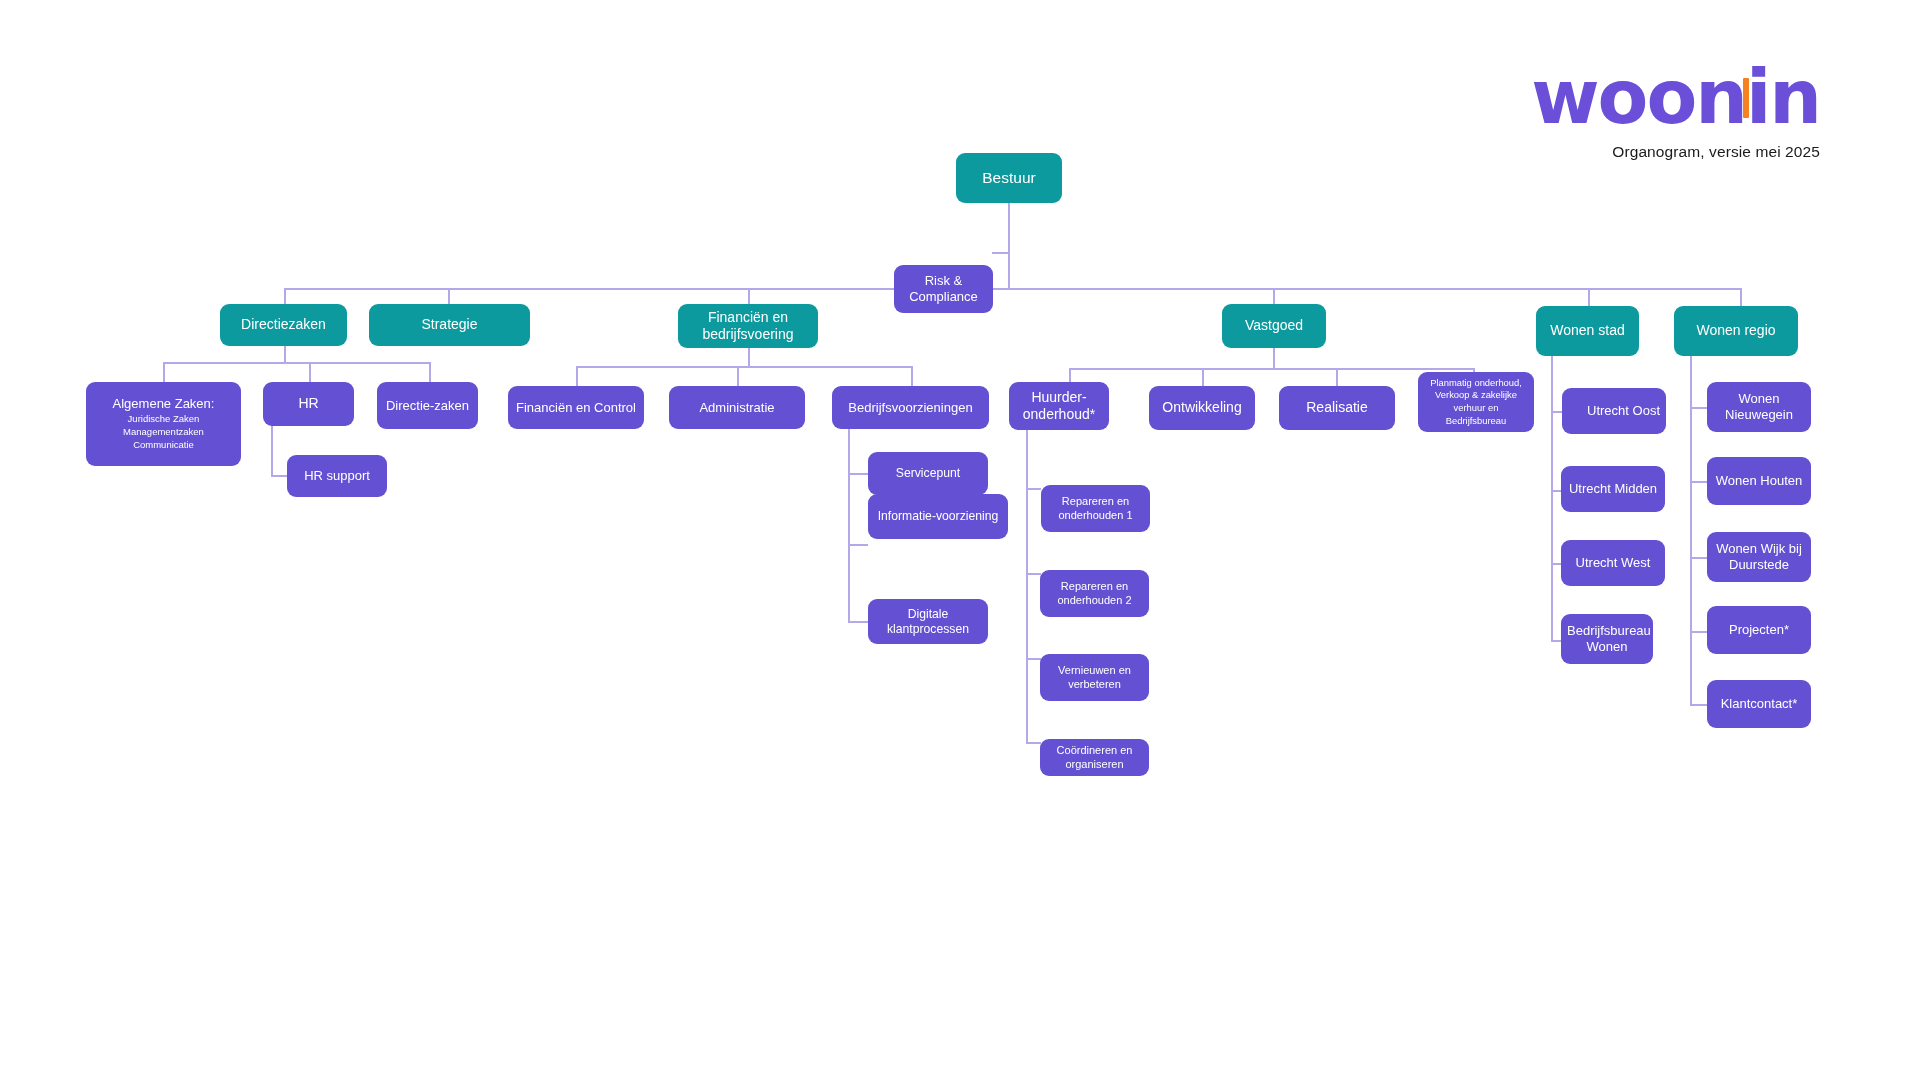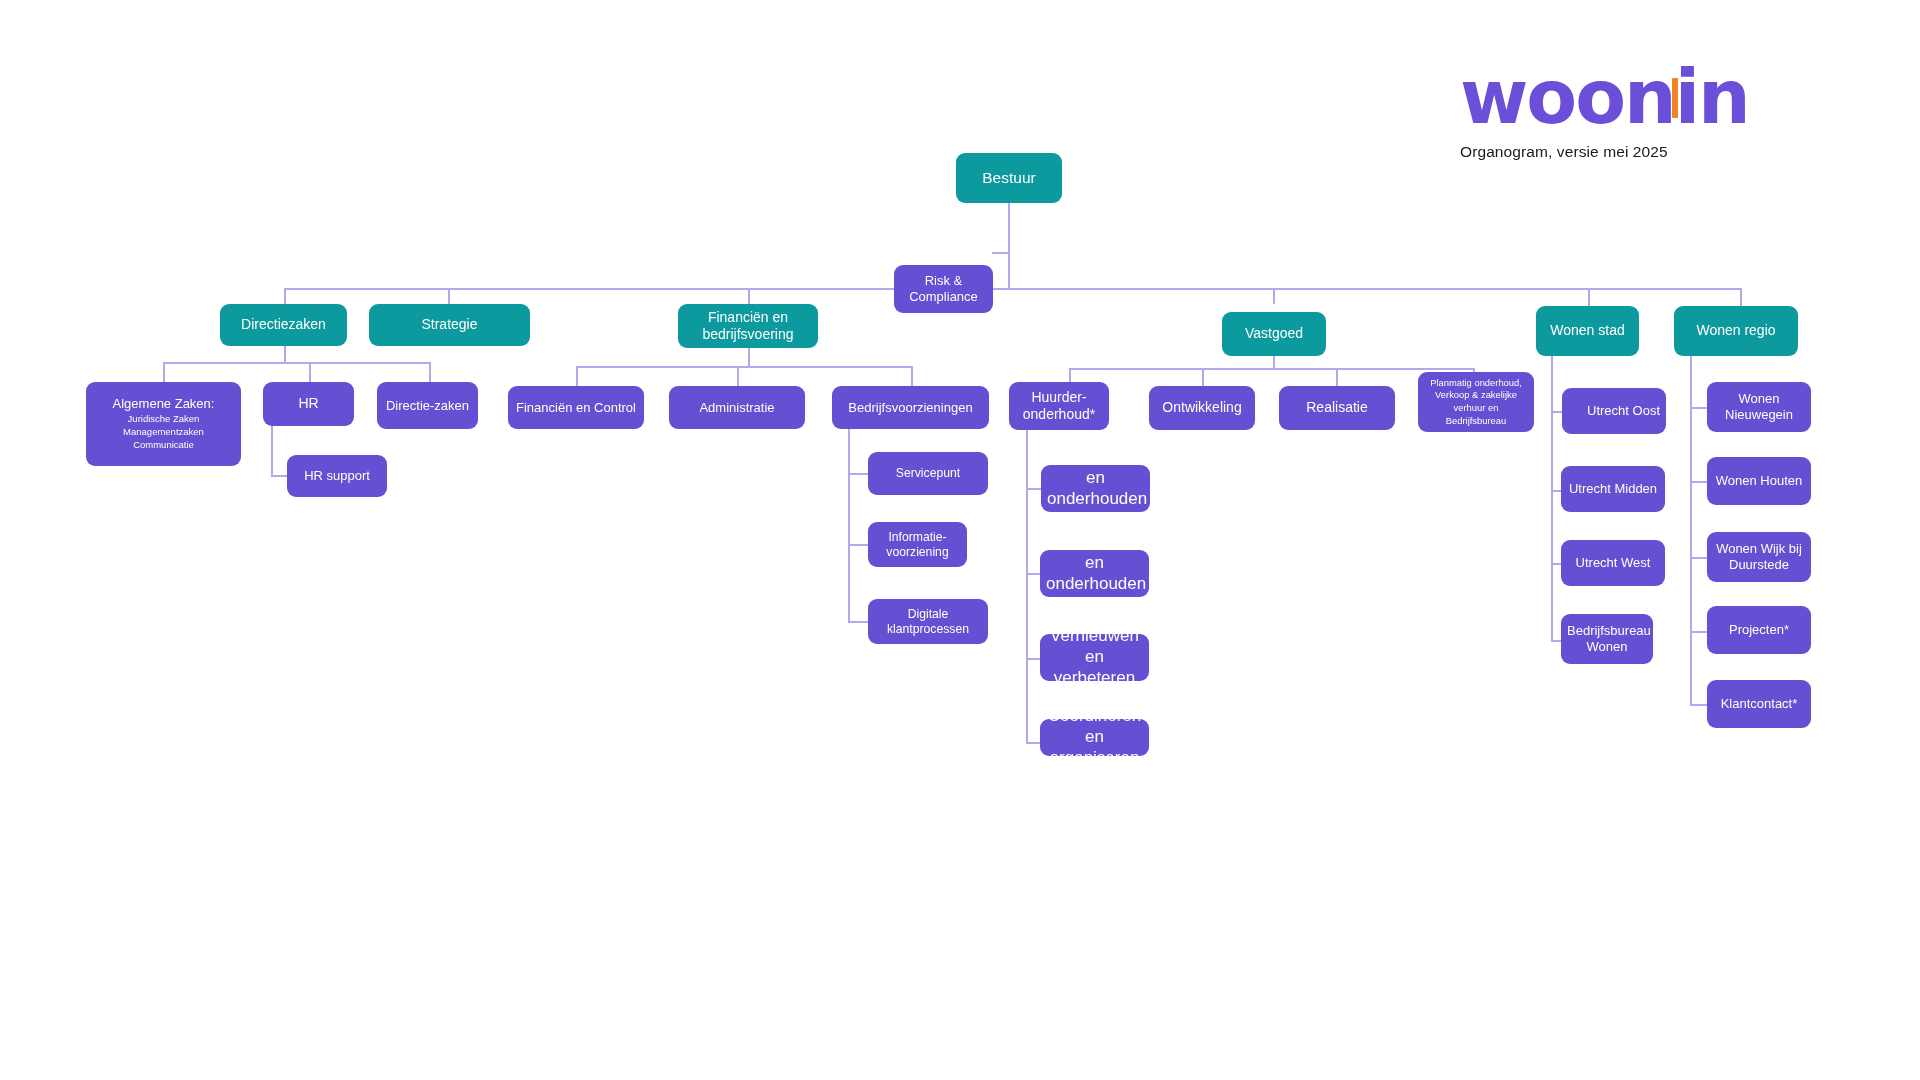--- a/index.html
+++ b/index.html
@@ -19,21 +19,21 @@
     height: 1080px;
     background: #ffffff;
   }
 
   
   #logo-area {
     position: absolute;
     left: 1460px;
     top: 62px;
     width: 360px;
-    text-align: left;
+    text-align: right;
   }
   #wordmark {
     position: relative;
     display: inline-block;
     font-family: "DejaVu Sans", sans-serif;
     font-size: 74px;
     font-weight: 700;
     letter-spacing: -2px;
     color: #6b4fd8;
     line-height: 0.96;
@@ -94,21 +94,21 @@
     font-size: 9.5px;
     line-height: 1.38;
     font-weight: 400;
   }
   .node .hd { display: block; font-size: 13px; }
 
   .fs16 { font-size: 15.5px; }
   .fs14 { font-size: 14px; }
   .fs13 { font-size: 13px; }
   .fs12 { font-size: 12.2px; }
-  .fs11 { font-size: 17px; }
+  .fs11 { font-size: 11px; margin-top: 20px; }
   .fs9  { font-size: 9.4px; line-height: 1.35; }
 </style>
 </head>
 <body>
 
 <div id="canvas">
 
   <div id="logo-area">
     <div id="wordmark">
       <span>woon</span><span class="dot-i"><span class="orange-bar"></span><span>i</span></span><span>n</span>
@@ -188,21 +188,21 @@
   </div>
 
   <div class="node teal fs14" style="left:369px; top:304px; width:161px; height:42px;">
     <span class="txt">Strategie</span>
   </div>
 
   <div class="node teal fs14" style="left:678px; top:304px; width:140px; height:44px;">
     <span class="txt">Financiën en bedrijfsvoering</span>
   </div>
 
-  <div class="node teal fs14" style="left:1222px; top:312px; width:104px; height:44px;">
+  <div class="node teal fs14" style="left:1222px; top:304px; width:104px; height:44px;">
     <span class="txt">Vastgoed</span>
   </div>
 
   <div class="node teal fs14" style="left:1536px; top:306px; width:103px; height:50px;">
     <span class="txt">Wonen stad</span>
   </div>
 
   <div class="node teal fs14" style="left:1674px; top:306px; width:124px; height:50px;">
     <span class="txt">Wonen regio</span>
   </div>
@@ -235,21 +235,21 @@
   </div>
 
   <div class="node purple fs13" style="left:832px; top:386px; width:157px; height:43px;">
     <span class="txt">Bedrijfsvoorzieningen</span>
   </div>
 
   <div class="node purple fs12" style="left:868px; top:452px; width:120px; height:43px;">
     <span class="txt">Servicepunt</span>
   </div>
 
-  <div class="node purple fs12" style="left:868px; top:522px; width:99px; height:45px;">
+  <div class="node purple fs12" style="left:868px; top:494px; width:140px; height:45px;">
     <span class="txt">Informatie-voorziening</span>
   </div>
 
   <div class="node purple fs12" style="left:868px; top:599px; width:120px; height:45px;">
     <span class="txt">Digitale klantprocessen</span>
   </div>
 
   <div class="node purple fs14" style="left:1009px; top:382px; width:100px; height:48px;">
     <span class="txt">Huurder-onderhoud*</span>
   </div>

